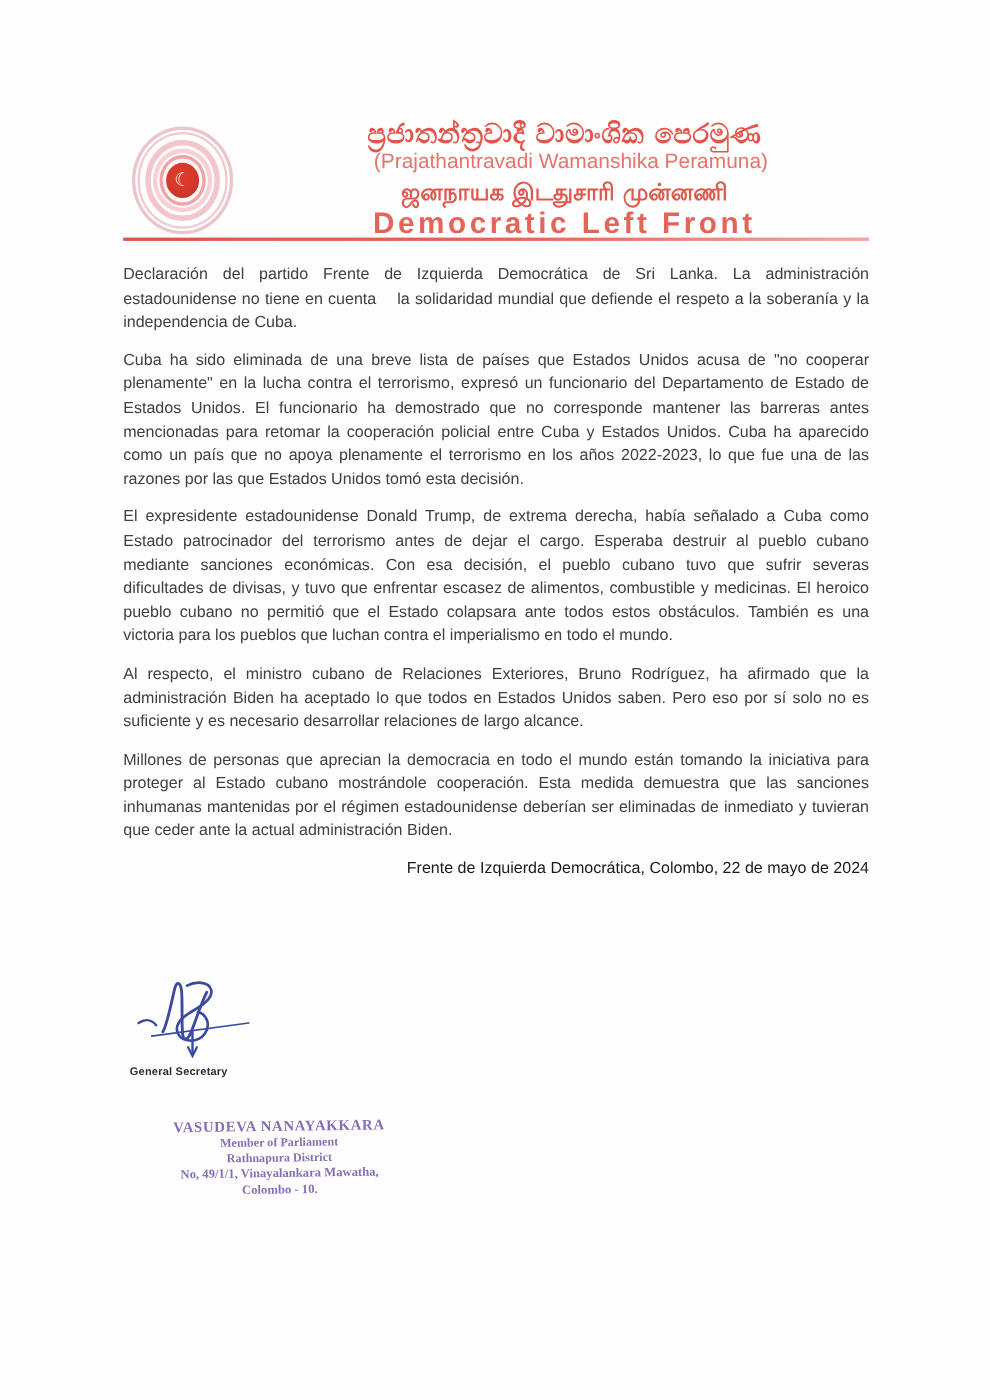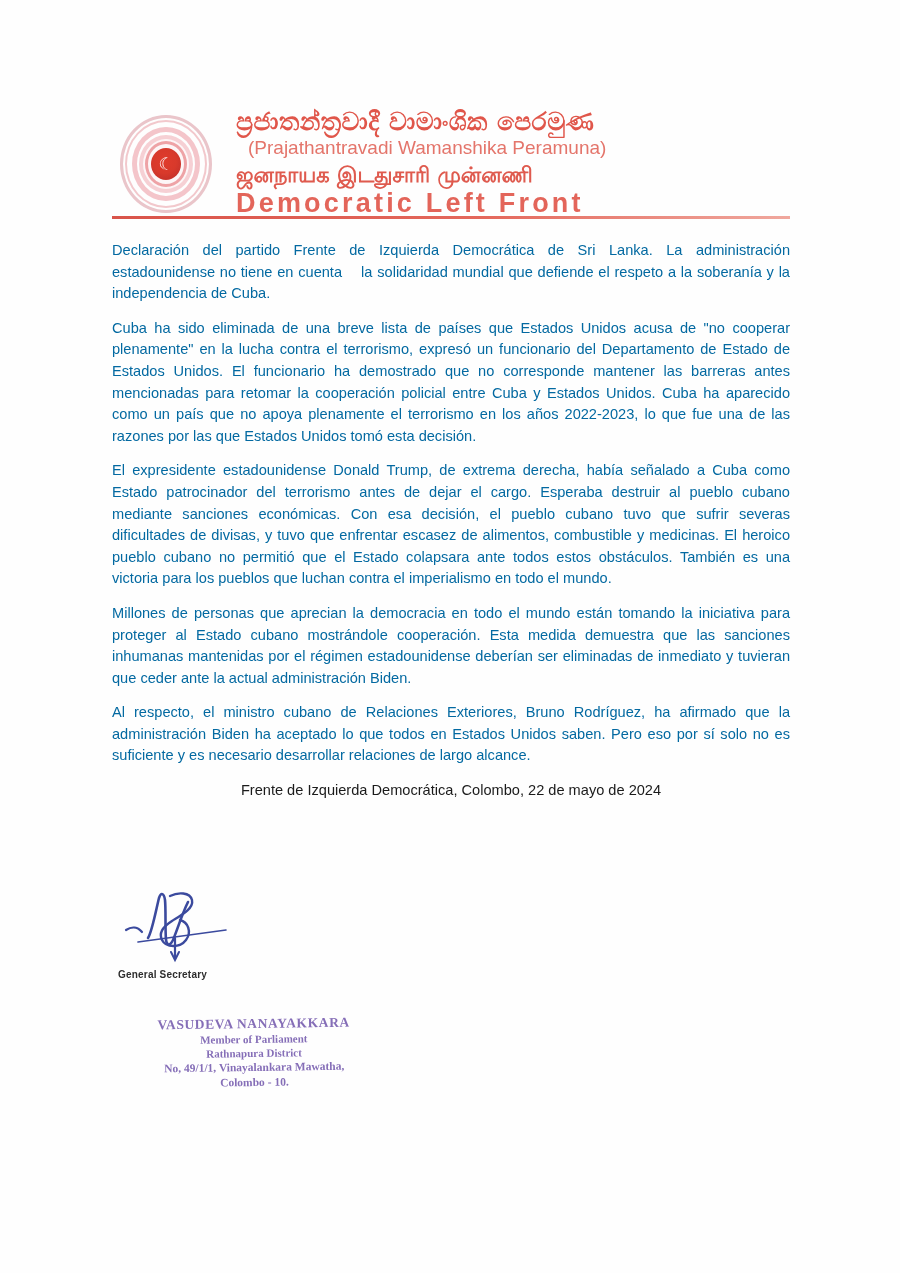--- a/index.html
+++ b/index.html
@@ -81,20 +81,21 @@
     justify-content: center;
     color: #fdecec;
     font-size: 17px;
     font-family: "DejaVu Sans", sans-serif;
     line-height: 1;
   }
 
   .titles {
     flex: 1;
     padding-left: 6px;
+    text-align: center;
   }
   .title-sinhala {
     font-family: "DejaVu Sans", sans-serif;
     font-size: 25px;
     font-weight: bold;
     color: #e0564a;
     letter-spacing: 0.5px;
     line-height: 1.12;
     white-space: nowrap;
   }
@@ -140,31 +141,31 @@
   .body-copy {
     position: absolute;
     left: 112px;
     top: 240px;
     width: 678px;
   }
   .para {
     font-size: 14.6px;
     line-height: 1.48;
     text-align: justify;
-    color: #0369a1;
+    color: #404040;
     margin: 0 0 13px 0;
     white-space: pre-wrap;
   }
   .para:last-child { margin-bottom: 0; }
   .signoff {
     font-size: 14.6px;
     line-height: 1.48;
     color: #1b1b1b;
     margin: 2px 0 0 0;
-    text-align: center;
+    text-align: right;
   }
 
   
   .signature-block {
     position: absolute;
     left: 118px;
     top: 890px;
     width: 330px;
   }
   .sig-ink {
@@ -248,22 +249,22 @@
       <div class="title-english">Democratic Left Front</div>
     </div>
   </div>
 
   <div class="header-rule"></div>
 
   <div class="body-copy">
     <p class="para">Declaración del partido Frente de Izquierda Democrática de Sri Lanka. La administración estadounidense no tiene en cuenta    la solidaridad mundial que defiende el respeto a la soberanía y la independencia de Cuba.</p>
     <p class="para">Cuba ha sido eliminada de una breve lista de países que Estados Unidos acusa de "no cooperar plenamente" en la lucha contra el terrorismo, expresó un funcionario del Departamento de Estado de Estados Unidos. El funcionario ha demostrado que no corresponde mantener las barreras antes mencionadas para retomar la cooperación policial entre Cuba y Estados Unidos. Cuba ha aparecido como un país que no apoya plenamente el terrorismo en los años 2022-2023, lo que fue una de las razones por las que Estados Unidos tomó esta decisión.</p>
     <p class="para">El expresidente estadounidense Donald Trump, de extrema derecha, había señalado a Cuba como Estado patrocinador del terrorismo antes de dejar el cargo. Esperaba destruir al pueblo cubano mediante sanciones económicas. Con esa decisión, el pueblo cubano tuvo que sufrir severas dificultades de divisas, y tuvo que enfrentar escasez de alimentos, combustible y medicinas. El heroico pueblo cubano no permitió que el Estado colapsara ante todos estos obstáculos. También es una victoria para los pueblos que luchan contra el imperialismo en todo el mundo.</p>
+    <p class="para">Al respecto, el ministro cubano de Relaciones Exteriores, Bruno Rodríguez, ha afirmado que la administración Biden ha aceptado lo que todos en Estados Unidos saben. Pero eso por sí solo no es suficiente y es necesario desarrollar relaciones de largo alcance.</p>
     <p class="para">Millones de personas que aprecian la democracia en todo el mundo están tomando la iniciativa para proteger al Estado cubano mostrándole cooperación. Esta medida demuestra que las sanciones inhumanas mantenidas por el régimen estadounidense deberían ser eliminadas de inmediato y tuvieran que ceder ante la actual administración Biden.</p>
-    <p class="para">Al respecto, el ministro cubano de Relaciones Exteriores, Bruno Rodríguez, ha afirmado que la administración Biden ha aceptado lo que todos en Estados Unidos saben. Pero eso por sí solo no es suficiente y es necesario desarrollar relaciones de largo alcance.</p>
     <p class="signoff">Frente de Izquierda Democrática, Colombo, 22 de mayo de 2024</p>
   </div>
 
   <div class="signature-block">
     <div class="sig-ink">
       <svg width="230" height="78" viewBox="0 0 230 78" fill="none" xmlns="http://www.w3.org/2000/svg">
         <path d="M30 48 C34 42 38 20 41 8 C43 2 46 3 47 10 C48 20 47 38 48 50 C49 56 52 56 55 50 C60 38 64 24 70 12" stroke="#3b4a9e" stroke-width="2.6" stroke-linecap="round" fill="none"></path>
         <path d="M52 6 C60 2 72 2 74 10 C76 19 62 26 54 31 C46 36 40 42 44 50 C48 58 62 58 68 50 C74 42 70 32 62 30" stroke="#3b4a9e" stroke-width="2.4" stroke-linecap="round" fill="none"></path>
         <path d="M8 40 C14 36 20 37 24 42" stroke="#3b4a9e" stroke-width="2.2" stroke-linecap="round" fill="none"></path>
         <path d="M20 52 C50 48 80 44 108 40" stroke="#3b4a9e" stroke-width="1.6" stroke-linecap="round" fill="none"></path>

